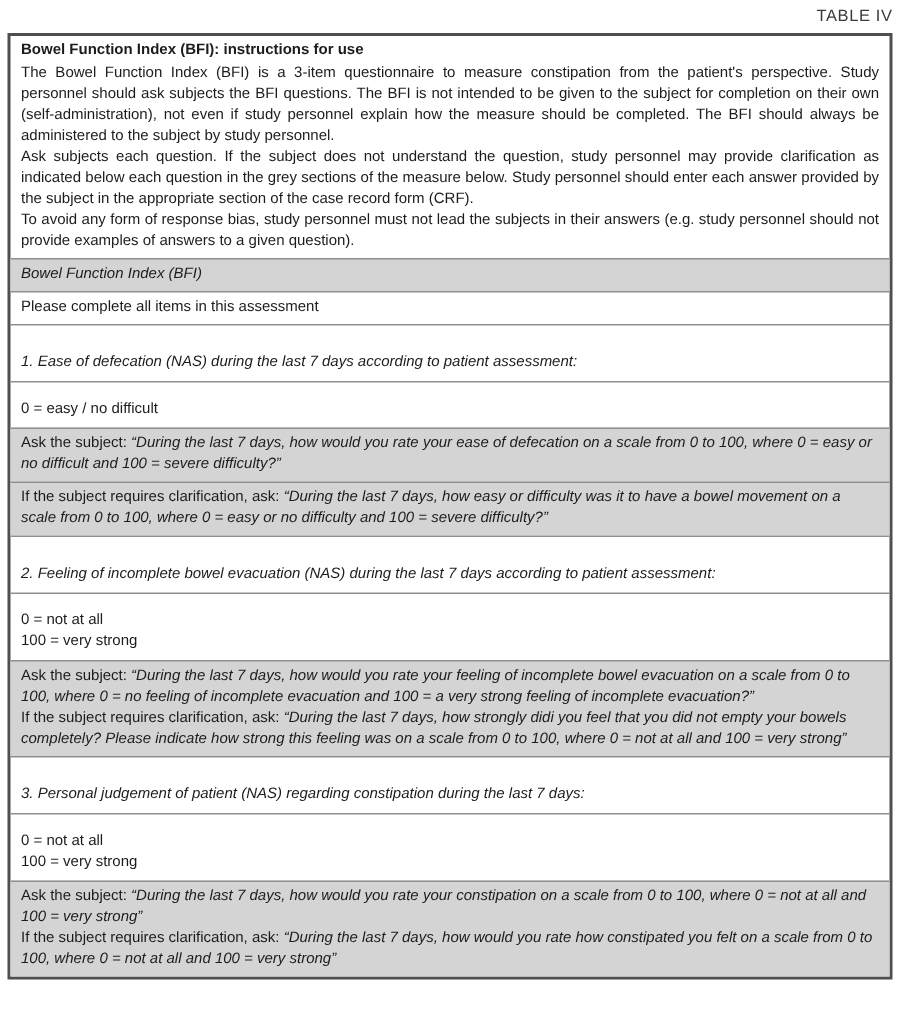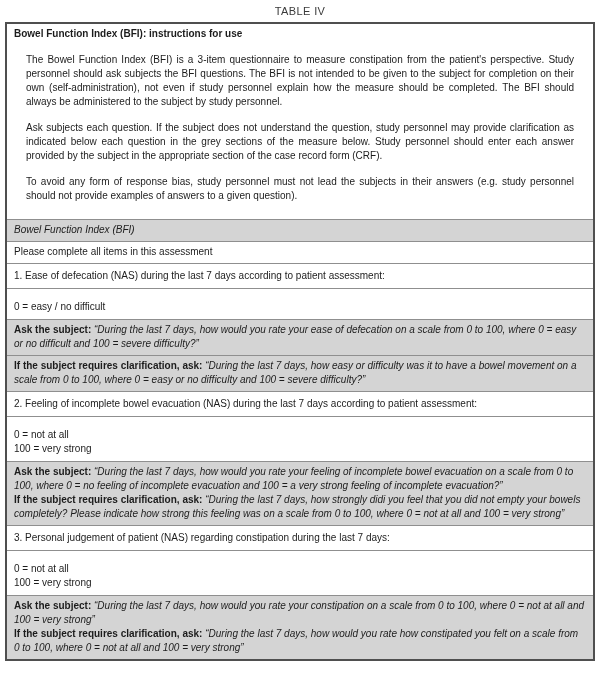--- a/index.html
+++ b/index.html
@@ -9,48 +9,48 @@
     color:#1c1c1c;
     -webkit-font-smoothing:antialiased;
   }
   .page{
     width:600px;
     min-height:674px;
     box-sizing:border-box;
     padding:5px 5px 2px 5px;
   }
   .caption{
-    text-align:center;
+    text-align:right;
     font-size:11px;
     line-height:13px;
     color:#3a3a3a;
     letter-spacing:0.4px;
     margin-bottom:4px;
   }
   .table{
     border:2px solid #4f4f4f;
     background:#ffffff;
   }
   .row{
     padding:3px 7px 4px 7px;
     font-size:10px;
     line-height:14px;
     border-top:1px solid #8f8f8f;
   }
   .row:first-child{border-top:none;}
   .grey{background:#d4d4d4;}
   .center{text-align:left;}
   .italic{font-style:italic;}
-  .bold{font-weight:bold;}
+  .bold{font-weight:normal;}
   .justify p{text-align:justify;}
-  p{margin:12px;}
+  p{margin:0;}
   .instructions-heading{font-weight:bold;margin-bottom:1px;}
   .anchors{padding-top:11px;padding-bottom:5px;}
   .anchors div{line-height:14px;}
-  .question{padding-top:5px;padding-bottom:5px;}
+  .question{padding-top:18px;padding-bottom:5px;font-style:italic;}
   .grey-block p{margin:0;}
   .spaced{margin-top:14px;}
 </style>
 </head>
 <body>
 
 <div class="page">
 
   <div class="caption">
     <div>TABLE IV</div>

